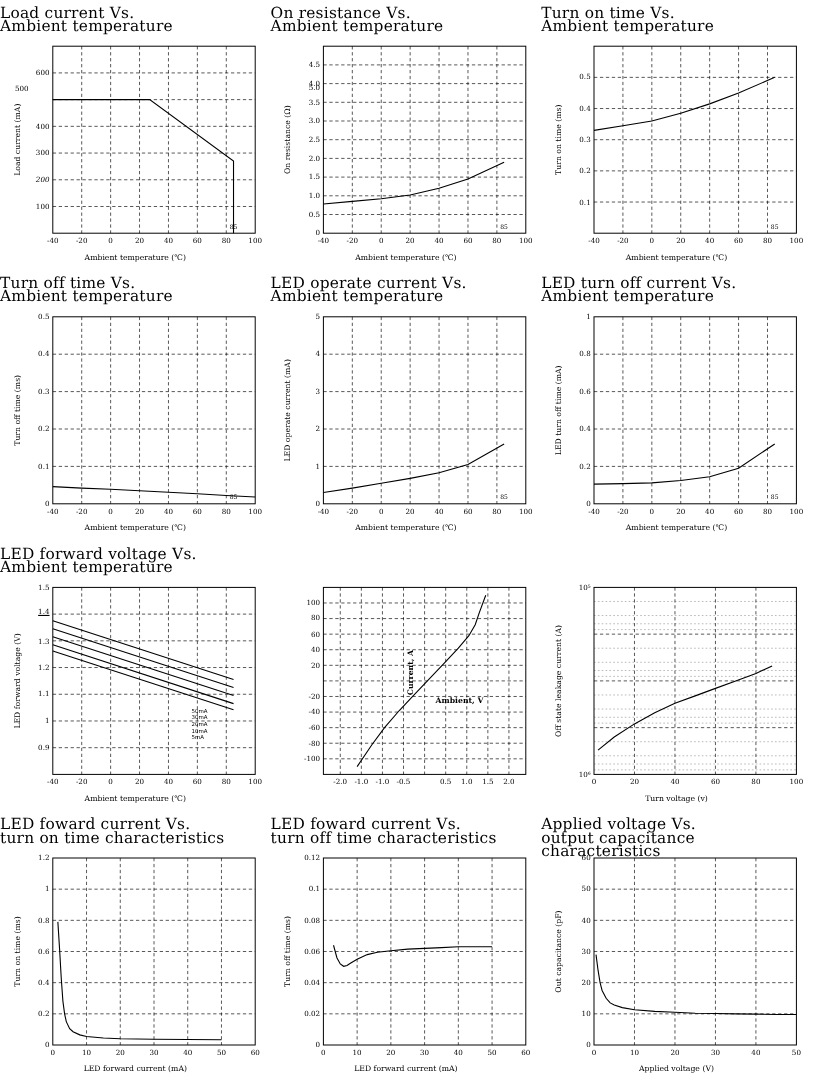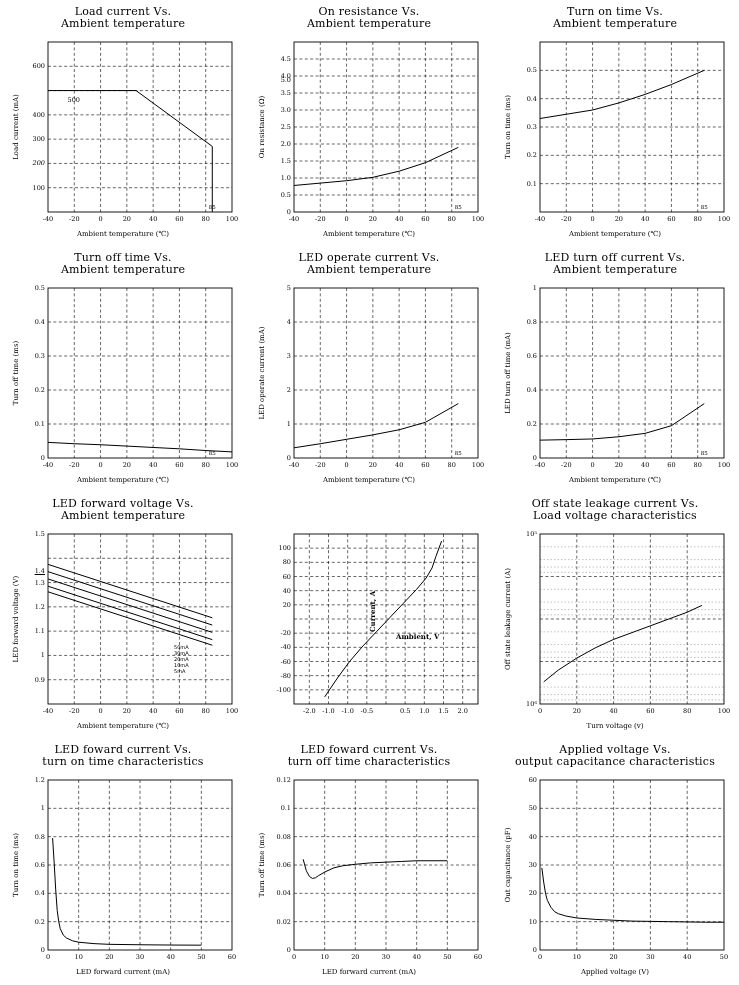--- a/index.html
+++ b/index.html
@@ -24,22 +24,21 @@
   .cell {
     position: relative;
     width: 246px;
     height: 246px;
   }
   .chart-title {
     position: absolute;
     top: 6px;
     left: 0;
     width: 246px;
-    text-align: center;
-    font-size: 11px;
+    font-size: 14px;
     line-height: 12px;
     font-family: "DejaVu Serif", serif;
     letter-spacing: 0.2px;
     white-space: pre-line;
   }
   .axis-label-x {
     position: absolute;
     width: 246px;
     text-align: center;
     font-size: 7px;
@@ -108,21 +107,21 @@
       <div class="tick-x" style="left: 100.571px; top: 215px;">0</div>
       <div class="tick-x" style="left: 126.857px; top: 215px;">20</div>
       <div class="tick-x" style="left: 153.143px; top: 215px;">40</div>
       <div class="tick-x" style="left: 179.429px; top: 215px;">60</div>
       <div class="tick-x" style="left: 205.714px; top: 215px;">80</div>
       <div class="tick-x" style="left: 232px; top: 215px;">100</div>
       <div class="tick-y" style="left: 0px; width: 45px; top: 187.714px;">100</div>
       <div class="tick-y" style="left: 0px; width: 45px; top: 163.429px; font-style: italic;">200</div>
       <div class="tick-y" style="left: 0px; width: 45px; top: 139.143px;">300</div>
       <div class="tick-y" style="left: 0px; width: 45px; top: 114.857px;">400</div>
-      <div class="tick-y" style="left: 0px; width: 63px; top: 100px; margin-left: 17px;">500</div>
+      <div class="tick-y" style="left: 0px; width: 26px; top: 81px;">500</div>
       <div class="tick-y" style="left: 0px; width: 45px; top: 66.2857px;">600</div>
       <div class="tick-x" style="left: 212.286px; top: 204px; font-size: 5.5px;">85</div>
       <div class="axis-label-x" style="top: 230px;">Ambient temperature (℃)</div>
       <div class="axis-label-y" style="left: 12px; top: 212px; width: 170px; text-align: center;">Load current (mA)</div>
     </div>
     <div class="cell">
       <div class="chart-title">On resistance Vs.
 Ambient temperature</div>
       <svg width="246" height="246">
         <line x1="74.28571428571428" y1="42" x2="74.28571428571428" y2="212" stroke="#000" stroke-width="0.6" stroke-dasharray="3,2.4"></line>
@@ -335,21 +334,21 @@
       <div class="tick-x" style="left: 126.857px; top: 215px;">20</div>
       <div class="tick-x" style="left: 153.143px; top: 215px;">40</div>
       <div class="tick-x" style="left: 179.429px; top: 215px;">60</div>
       <div class="tick-x" style="left: 205.714px; top: 215px;">80</div>
       <div class="tick-x" style="left: 232px; top: 215px;">100</div>
       <div class="tick-y" style="left: 0px; width: 45px; top: 187.714px;">0.9</div>
       <div class="tick-y" style="left: 0px; width: 45px; top: 163.429px;">1</div>
       <div class="tick-y" style="left: 0px; width: 45px; top: 139.143px;">1.1</div>
       <div class="tick-y" style="left: 0px; width: 45px; top: 114.857px;">1.2</div>
       <div class="tick-y" style="left: 0px; width: 45px; top: 90.5714px;">1.3</div>
-      <div class="tick-y" style="left: 0px; width: 45px; top: 79px; text-decoration: underline;">1.4</div>
+      <div class="tick-y" style="left: 0px; width: 45px; top: 64px; text-decoration: underline;">1.4</div>
       <div class="tick-y" style="left: 0px; width: 45px; top: 42px;">1.5</div>
       <div class="axis-label-x" style="top: 230px;">Ambient temperature (℃)</div>
       <div class="axis-label-y" style="left: 12px; top: 212px; width: 170px; text-align: center;">LED forward voltage (V)</div>
       <div class="inline-note" style="left: 174px; top: 152px;">50mA</div>
       <div class="inline-note" style="left: 174px; top: 158px;">30mA</div>
       <div class="inline-note" style="left: 174px; top: 164px;">20mA</div>
       <div class="inline-note" style="left: 174px; top: 170px;">10mA</div>
       <div class="inline-note" style="left: 174px; top: 176px;">5mA</div>
     </div>
     <div class="cell">
@@ -392,22 +391,20 @@
       <div class="tick-y" style="left: 0px; width: 45px; top: 141.167px;">-20</div>
       <div class="tick-y" style="left: 0px; width: 45px; top: 112.833px;">20</div>
       <div class="tick-y" style="left: 0px; width: 45px; top: 98.6667px;">40</div>
       <div class="tick-y" style="left: 0px; width: 45px; top: 84.5px;">60</div>
       <div class="tick-y" style="left: 0px; width: 45px; top: 70.3333px;">80</div>
       <div class="tick-y" style="left: 0px; width: 45px; top: 56.1667px;">100</div>
       <div class="inline-note-big" style="left: 122px; top: 140px; transform-origin: 0px 0px; transform: rotate(-90deg);">Current, A</div>
       <div class="inline-note-big" style="left: 150px; top: 140px;">Ambient, V</div>
     </div>
     <div class="cell">
-      <div class="chart-title">Off state leakage current Vs.
-Load voltage characteristics</div>
       <svg width="246" height="246">
         <line x1="84.80000000000001" y1="42" x2="84.80000000000001" y2="212" stroke="#000" stroke-width="0.6" stroke-dasharray="3,2.4"></line>
         <line x1="121.60000000000001" y1="42" x2="121.60000000000001" y2="212" stroke="#000" stroke-width="0.6" stroke-dasharray="3,2.4"></line>
         <line x1="158.39999999999998" y1="42" x2="158.39999999999998" y2="212" stroke="#000" stroke-width="0.6" stroke-dasharray="3,2.4"></line>
         <line x1="195.20000000000002" y1="42" x2="195.20000000000002" y2="212" stroke="#000" stroke-width="0.6" stroke-dasharray="3,2.4"></line>
         <line x1="48" y1="84.5" x2="232" y2="84.5" stroke="#000" stroke-width="0.6" stroke-dasharray="3,2.4"></line>
         <line x1="48" y1="127" x2="232" y2="127" stroke="#000" stroke-width="0.6" stroke-dasharray="3,2.4"></line>
         <line x1="48" y1="169.5" x2="232" y2="169.5" stroke="#000" stroke-width="0.6" stroke-dasharray="3,2.4"></line>
         <line x1="48" y1="54.7937748157192" x2="232" y2="54.7937748157192" stroke="#000" stroke-width="0.25" stroke-dasharray="1.5,2"></line>
         <line x1="48" y1="67.5875496314384" x2="232" y2="67.5875496314384" stroke="#000" stroke-width="0.25" stroke-dasharray="1.5,2"></line>

